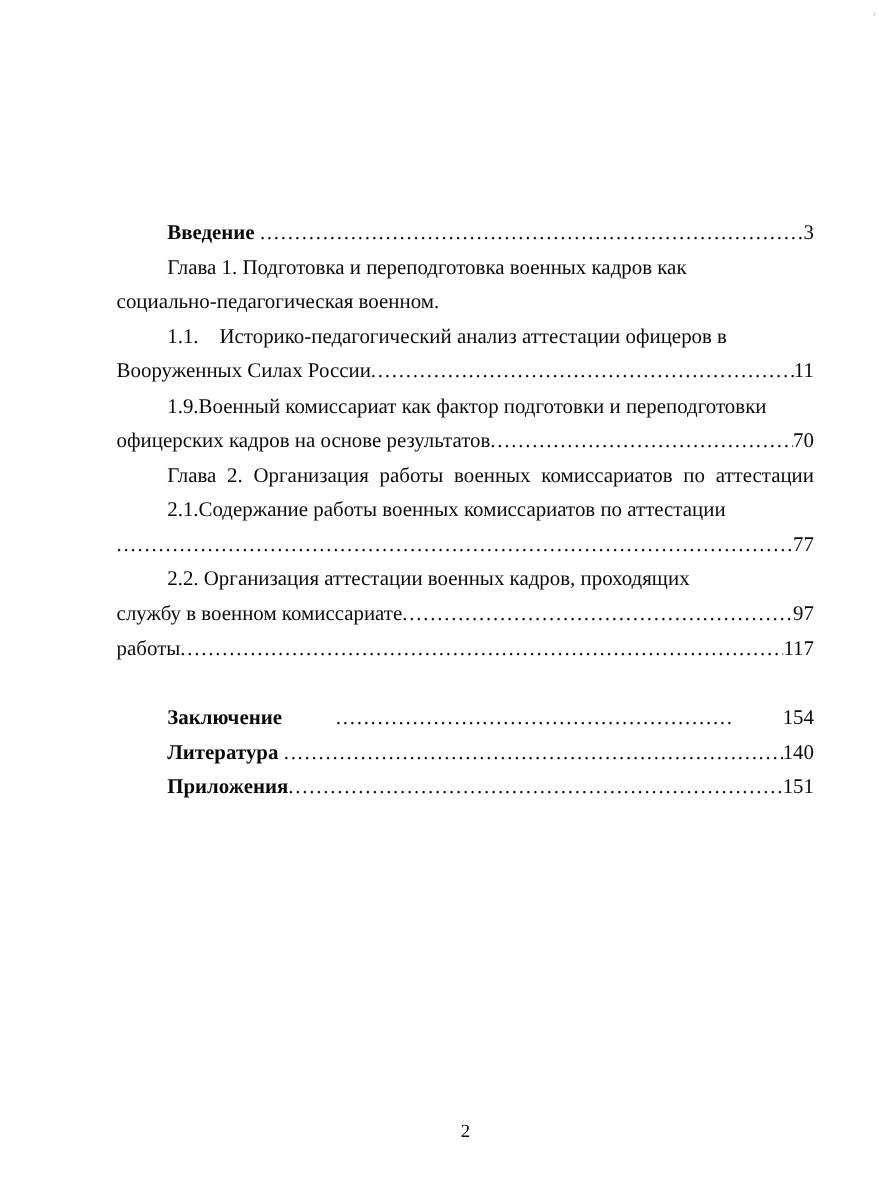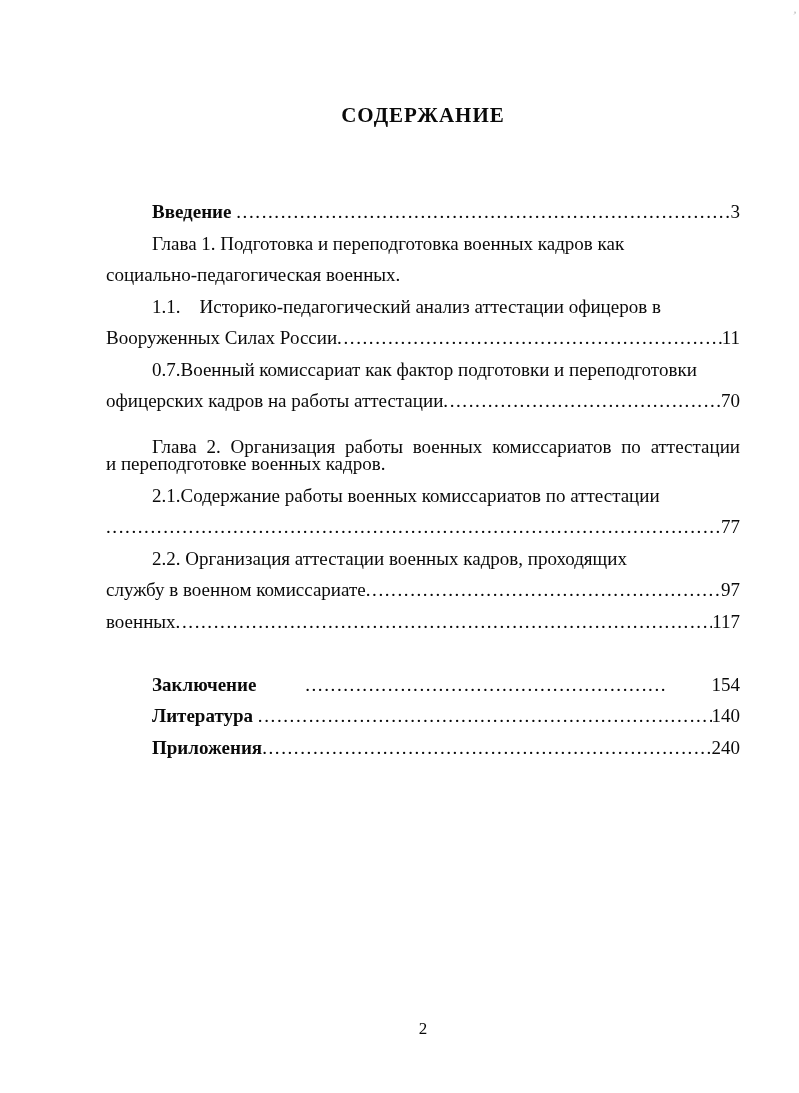--- a/index.html
+++ b/index.html
@@ -33,21 +33,21 @@
     letter-spacing: 1px;
   }
   .toc {
     position: absolute;
     top: 196px;
     left: 106px;
     width: 634px;
   }
   .row {
     display: flex;
-    align-items: center;
+    align-items: flex-end;
     height: 31.5px;
     line-height: 31.5px;
     font-size: 19px;
     white-space: pre;
   }
   .row.indent { padding-left: 46px; }
   .row.bold .label { font-weight: normal; }
   .label.bold-label { font-weight: bold; }
   .label { flex: none; }
   .row.stretch .label {
@@ -73,65 +73,61 @@
     font-size: 17px;
   }
 </style>
 </head>
 <body>
 
 <div class="sheet">
 
   <div class="artifact">’</div>
 
-  <h1 class="title">СОДЕРЖАНИЕ</h1>
 
   <div class="toc">
 
     <div class="row indent">
       <span class="label bold-label">Введение </span>
       <span class="dots">........................................................................................................................................................................</span>
       <span class="pagenum">3</span>
     </div>
 
     <div class="row indent bold">
       <span class="label">Глава 1. Подготовка и переподготовка военных кадров как</span>
     </div>
 
     <div class="row bold">
-      <span class="label">социально-педагогическая военных.</span>
+      <span class="label">социально-педагогическая военном.</span>
     </div>
 
     <div class="row indent">
       <span class="label">1.1.    Историко-педагогический анализ аттестации офицеров в</span>
     </div>
 
     <div class="row">
       <span class="label">Вооруженных Силах России</span>
       <span class="dots">........................................................................................................................................................................</span>
       <span class="pagenum">11</span>
     </div>
 
     <div class="row indent">
-      <span class="label">0.7.Военный комиссариат как фактор подготовки и переподготовки</span>
+      <span class="label">1.9.Военный комиссариат как фактор подготовки и переподготовки</span>
     </div>
 
     <div class="row">
-      <span class="label">офицерских кадров на работы аттестации</span>
+      <span class="label">офицерских кадров на основе результатов</span>
       <span class="dots">........................................................................................................................................................................</span>
       <span class="pagenum">70</span>
     </div>
 
     <div class="row indent bold stretch">
       <span class="label">Глава 2. Организация работы военных комиссариатов по аттестации</span>
     </div>
 
-    <div class="row bold">
-      <span class="label">и переподготовке военных кадров.</span>
-    </div>
 
     <div class="row indent">
       <span class="label">2.1.Содержание работы военных комиссариатов по аттестации</span>
     </div>
 
     <div class="row">
       <span class="dots">........................................................................................................................................................................</span>
       <span class="pagenum">77</span>
     </div>
 
@@ -140,40 +136,40 @@
     </div>
 
     <div class="row">
       <span class="label">службу в военном комиссариате</span>
       <span class="dots">........................................................................................................................................................................</span>
       <span class="pagenum">97</span>
     </div>
 
 
     <div class="row">
-      <span class="label">военных</span>
+      <span class="label">работы</span>
       <span class="dots">........................................................................................................................................................................</span>
       <span class="pagenum">117</span>
     </div>
 
     <div class="row indent gap-before">
       <span class="label bold-label">Заключение </span>
       <span class="dots">........................................................................................................................................................................</span>
       <span class="pagenum">154</span>
     </div>
 
     <div class="row indent">
       <span class="label bold-label">Литература </span>
       <span class="dots">........................................................................................................................................................................</span>
       <span class="pagenum">140</span>
     </div>
 
     <div class="row indent">
       <span class="label bold-label">Приложения</span>
       <span class="dots">........................................................................................................................................................................</span>
-      <span class="pagenum">240</span>
+      <span class="pagenum">151</span>
     </div>
 
   </div>
 
   <div class="footer">2</div>
 
 </div>
 
 </body></html>

